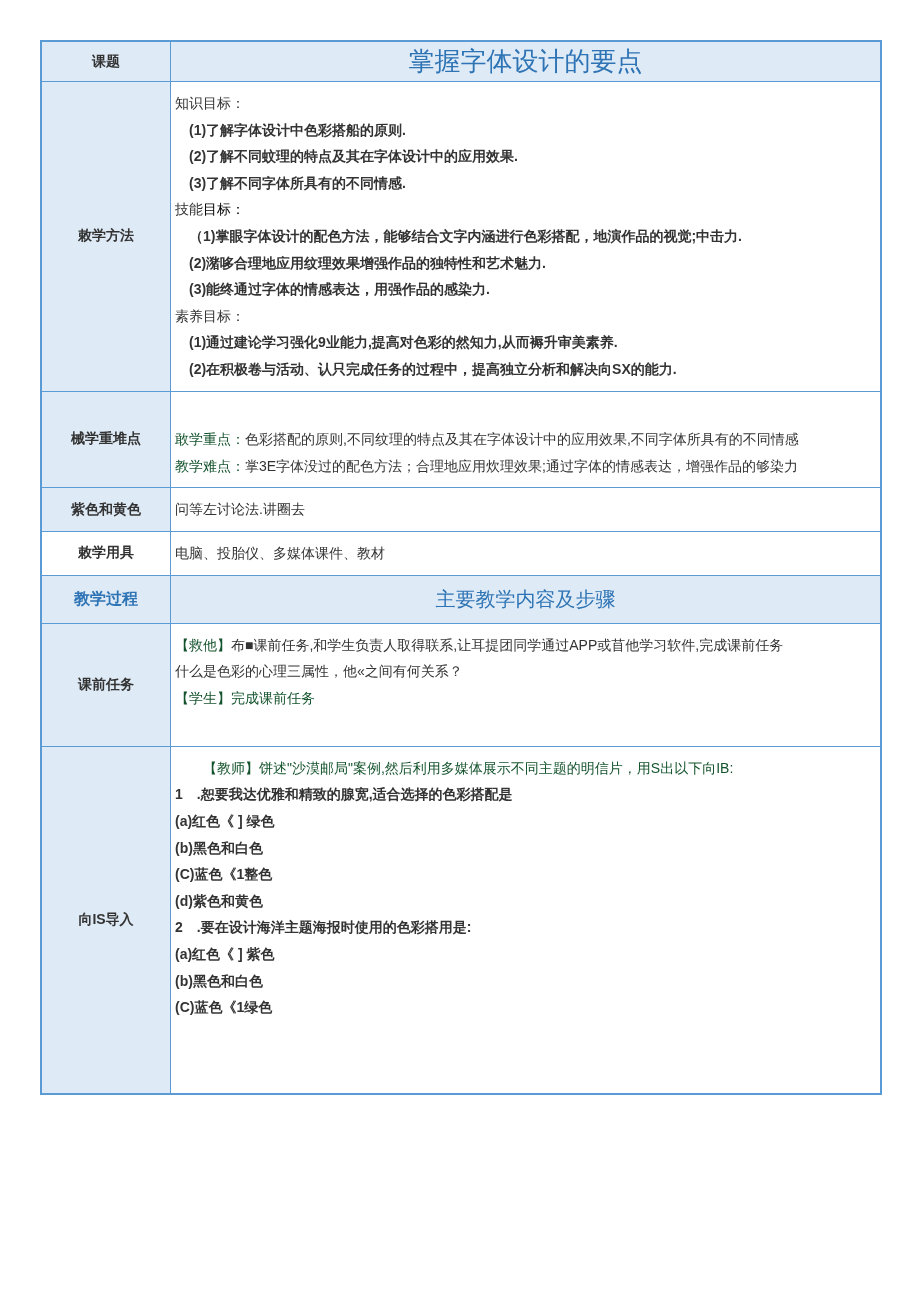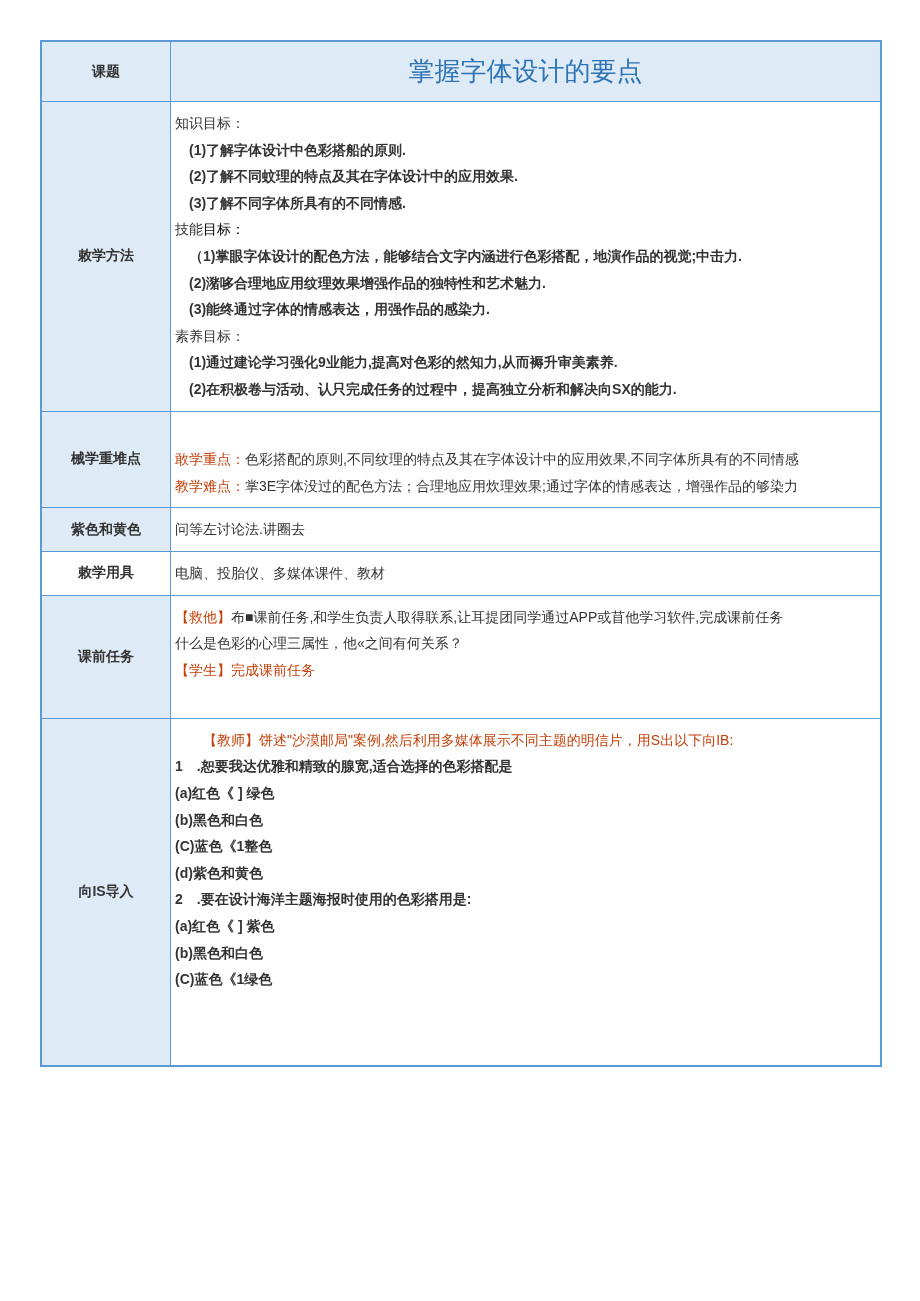--- a/index.html
+++ b/index.html
@@ -28,42 +28,42 @@
     width: 120px;
     text-align: center;
     vertical-align: middle;
     font-weight: bold;
     background: #deeaf6;
   }
   .title-cell {
     text-align: center;
     font-size: 26px;
     color: #2e74b5;
-    padding: 12px 0;
+    padding: 2px 0;
     background: #deeaf6;
   }
   .section-header-left {
     background: #deeaf6;
     font-weight: bold;
     text-align: center;
     vertical-align: middle;
     font-size: 16px;
     color: #2e74b5;
   }
   .section-header-right {
     background: #deeaf6;
     text-align: center;
     font-size: 20px;
     color: #2e74b5;
     padding: 10px 0;
   }
   .content-cell {
     line-height: 1.9;
   }
-  .teal { color: #c2410c; }
+  .teal { color: #14532d; }
   .orange { color: #000000; }
   .bold { font-weight: bold; }
   .indent1 { padding-left: 1em; display: inline-block; }
   .row-keshi .label-cell,
   .row-keshi td { background: #fff; }
   .row-keshi .label-cell { font-weight: bold; }
   .plain-label {
     background: #fff !important;
   }
   .cut {
@@ -118,20 +118,24 @@
   <tr>
     <td class="label-cell">紫色和黄色</td>
     <td class="content-cell">问等左讨论法.讲圈去</td>
   </tr>
 
   <tr>
     <td class="label-cell plain-label">敕学用具</td>
     <td class="content-cell">电脑、投胎仪、多媒体课件、教材</td>
   </tr>
 
+  <tr>
+    <td class="section-header-left">教学过程</td>
+    <td class="section-header-right">主要教学内容及步骤</td>
+  </tr>
 
   <tr>
     <td class="label-cell">课前任务</td>
     <td class="content-cell">
       <div>
         <span class="teal">【救他】</span><span>布■课前任务,和学生负责人取得联系,让耳提团同学通过APP或苜他学习软件,完成课前任务</span>
       </div>
       <div>什么是色彩的心理三属性，他«之间有何关系？</div>
       <div class="teal">【学生】完成课前任务</div>
       <br>

